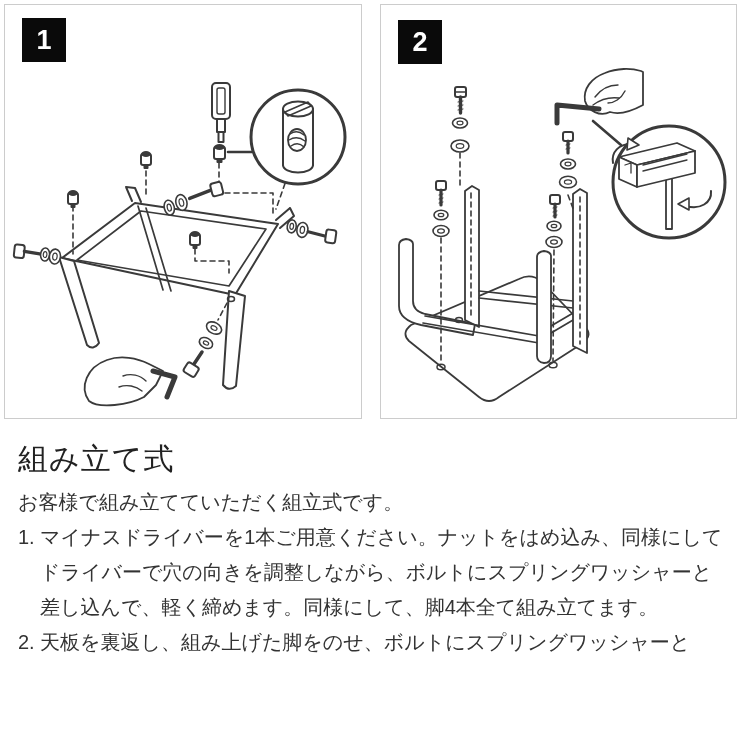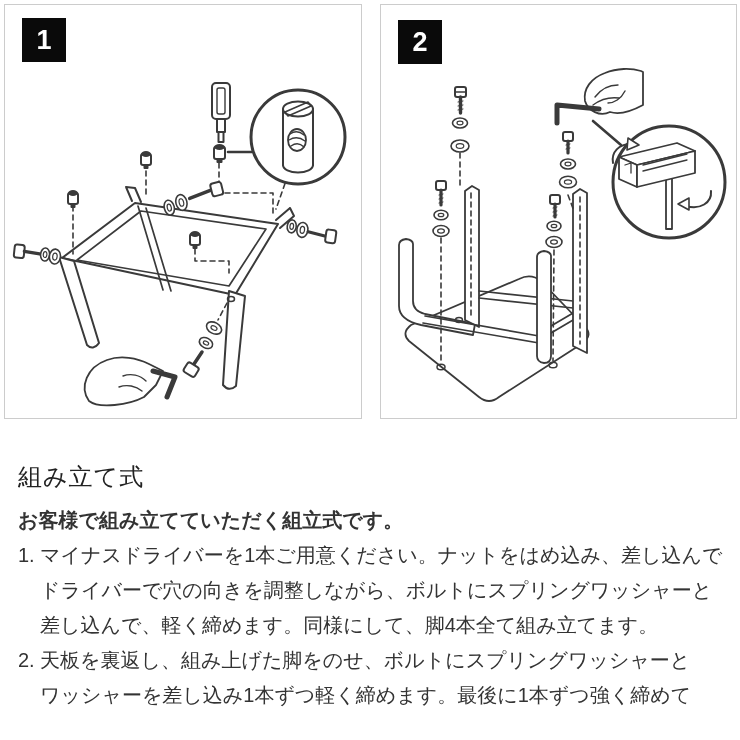--- a/index.html
+++ b/index.html
@@ -15,23 +15,23 @@
   .panel-2{left:380px;width:357px;}
   .panel svg{position:absolute;left:0;top:0;}
   .badge{
     position:absolute;width:44px;height:44px;background:#0a0a0a;color:#ffffff;
     display:flex;align-items:center;justify-content:center;
     font-size:27px;font-weight:bold;line-height:1;
   }
   .badge-1{left:17px;top:13px;}
   .badge-2{left:17px;top:15px;}
   .instructions{position:absolute;left:18px;top:443px;width:704px;}
-  .instr-title{font-size:24px;line-height:31px;color:#222222;letter-spacing:1px;margin-top:18px;}
+  .instr-title{font-size:30px;line-height:31px;color:#222222;letter-spacing:1px;}
   .instr-body{margin-top:11px;font-size:20px;line-height:35px;color:#333333;}
-  .intro-line{white-space:nowrap;font-weight:bold;}
+  .intro-line{white-space:nowrap;}
   .step{display:flex;align-items:flex-start;}
   .step-num{flex:0 0 22px;line-height:35px;}
   .step-lines{flex:1;}
   .step-lines div{white-space:nowrap;line-height:35px;}
 </style>
 </head>
 <body>
 
 <div class="page">
 
@@ -258,28 +258,27 @@
     <div class="badge badge-2">2</div>
   </div>
 
   <div class="instructions">
     <div class="instr-title">組み立て式</div>
     <div class="instr-body">
       <div class="intro-line">お客様で組み立てていただく組立式です。</div>
       <div class="step">
         <span class="step-num">1.</span>
         <div class="step-lines">
-          <div>マイナスドライバーを1本ご用意ください。ナットをはめ込み、差し込んで</div>
+          <div>マイナスドライバーを1本ご用意ください。ナットをはめ込み、同様にして</div>
           <div>ドライバーで穴の向きを調整しながら、ボルトにスプリングワッシャーと</div>
           <div>差し込んで、軽く締めます。同様にして、脚4本全て組み立てます。</div>
         </div>
       </div>
       <div class="step">
         <span class="step-num">2.</span>
         <div class="step-lines">
           <div>天板を裏返し、組み上げた脚をのせ、ボルトにスプリングワッシャーと</div>
-          <div>ワッシャーを差し込み1本ずつ軽く締めます。最後に1本ずつ強く締めて</div>
         </div>
       </div>
     </div>
   </div>
 
 </div>
 
 </body></html>

